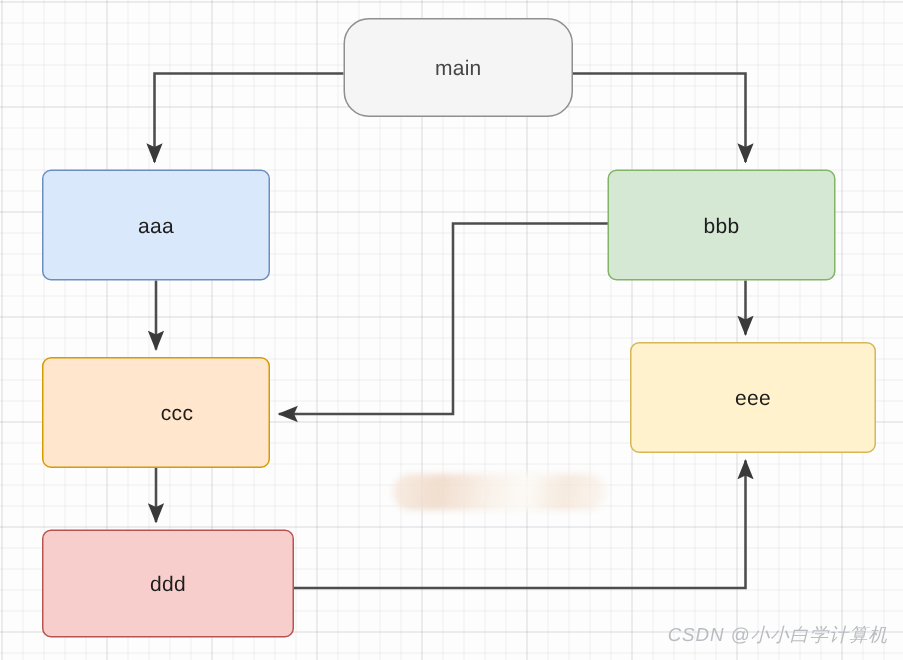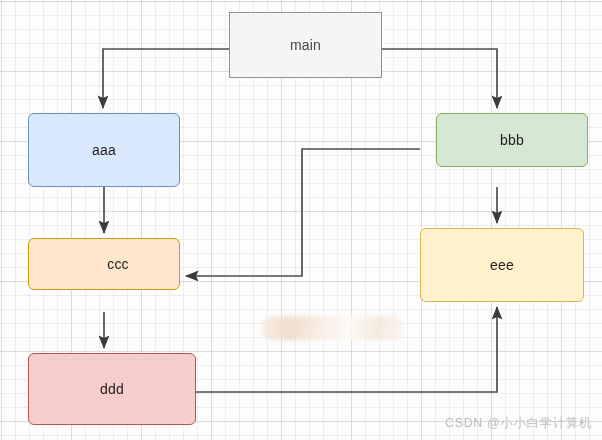--- a/index.html
+++ b/index.html
@@ -53,35 +53,35 @@
   }
   .node-label {
     pointer-events: none;
     line-height: 1;
   }
   #node-main {
     left: 229px; top: 12px; width: 153px; height: 66px;
     background: #f5f5f5;
     border-color: #8f8f8f;
     color: #464646;
-    border-radius: 0;
+    border-radius: 17px;
   }
   #node-aaa {
     left: 28px; top: 113px; width: 152px; height: 74px;
     background: #dae8fc;
     border-color: #6c8ebf;
   }
   #node-bbb {
-    left: 436px; top: 113px; width: 152px; height: 54px;
+    left: 405px; top: 113px; width: 152px; height: 74px;
     background: #d5e8d4;
     border-color: #82b366;
     justify-content: center;
   }
   #node-ccc {
-    left: 28px; top: 238px; width: 152px; height: 52px;
+    left: 28px; top: 238px; width: 152px; height: 74px;
     background: #ffe6cc;
     border-color: #d79b00;
     padding-left: 28px;
   }
   #node-eee {
     left: 420px; top: 228px; width: 164px; height: 74px;
     background: #fff2cc;
     border-color: #d6b656;
   }
   #node-ddd {
@@ -108,20 +108,21 @@
   }
   #watermark {
     position: absolute;
     right: 10px;
     bottom: 8px;
     font-size: 12.5px;
     color: #b9bcc1;
     letter-spacing: 0.6px;
     white-space: nowrap;
     z-index: 5;
+    font-style: italic;
   }
 </style>
 </head>
 <body>
 
 <div id="canvas">
 
   <svg id="edge-layer" viewBox="0 0 602 440" width="602" height="440" xmlns="http://www.w3.org/2000/svg">
     <defs>
       <marker id="arrowhead" markerWidth="9" markerHeight="9" refX="7.4" refY="3.2" orient="auto" markerUnits="strokeWidth">

